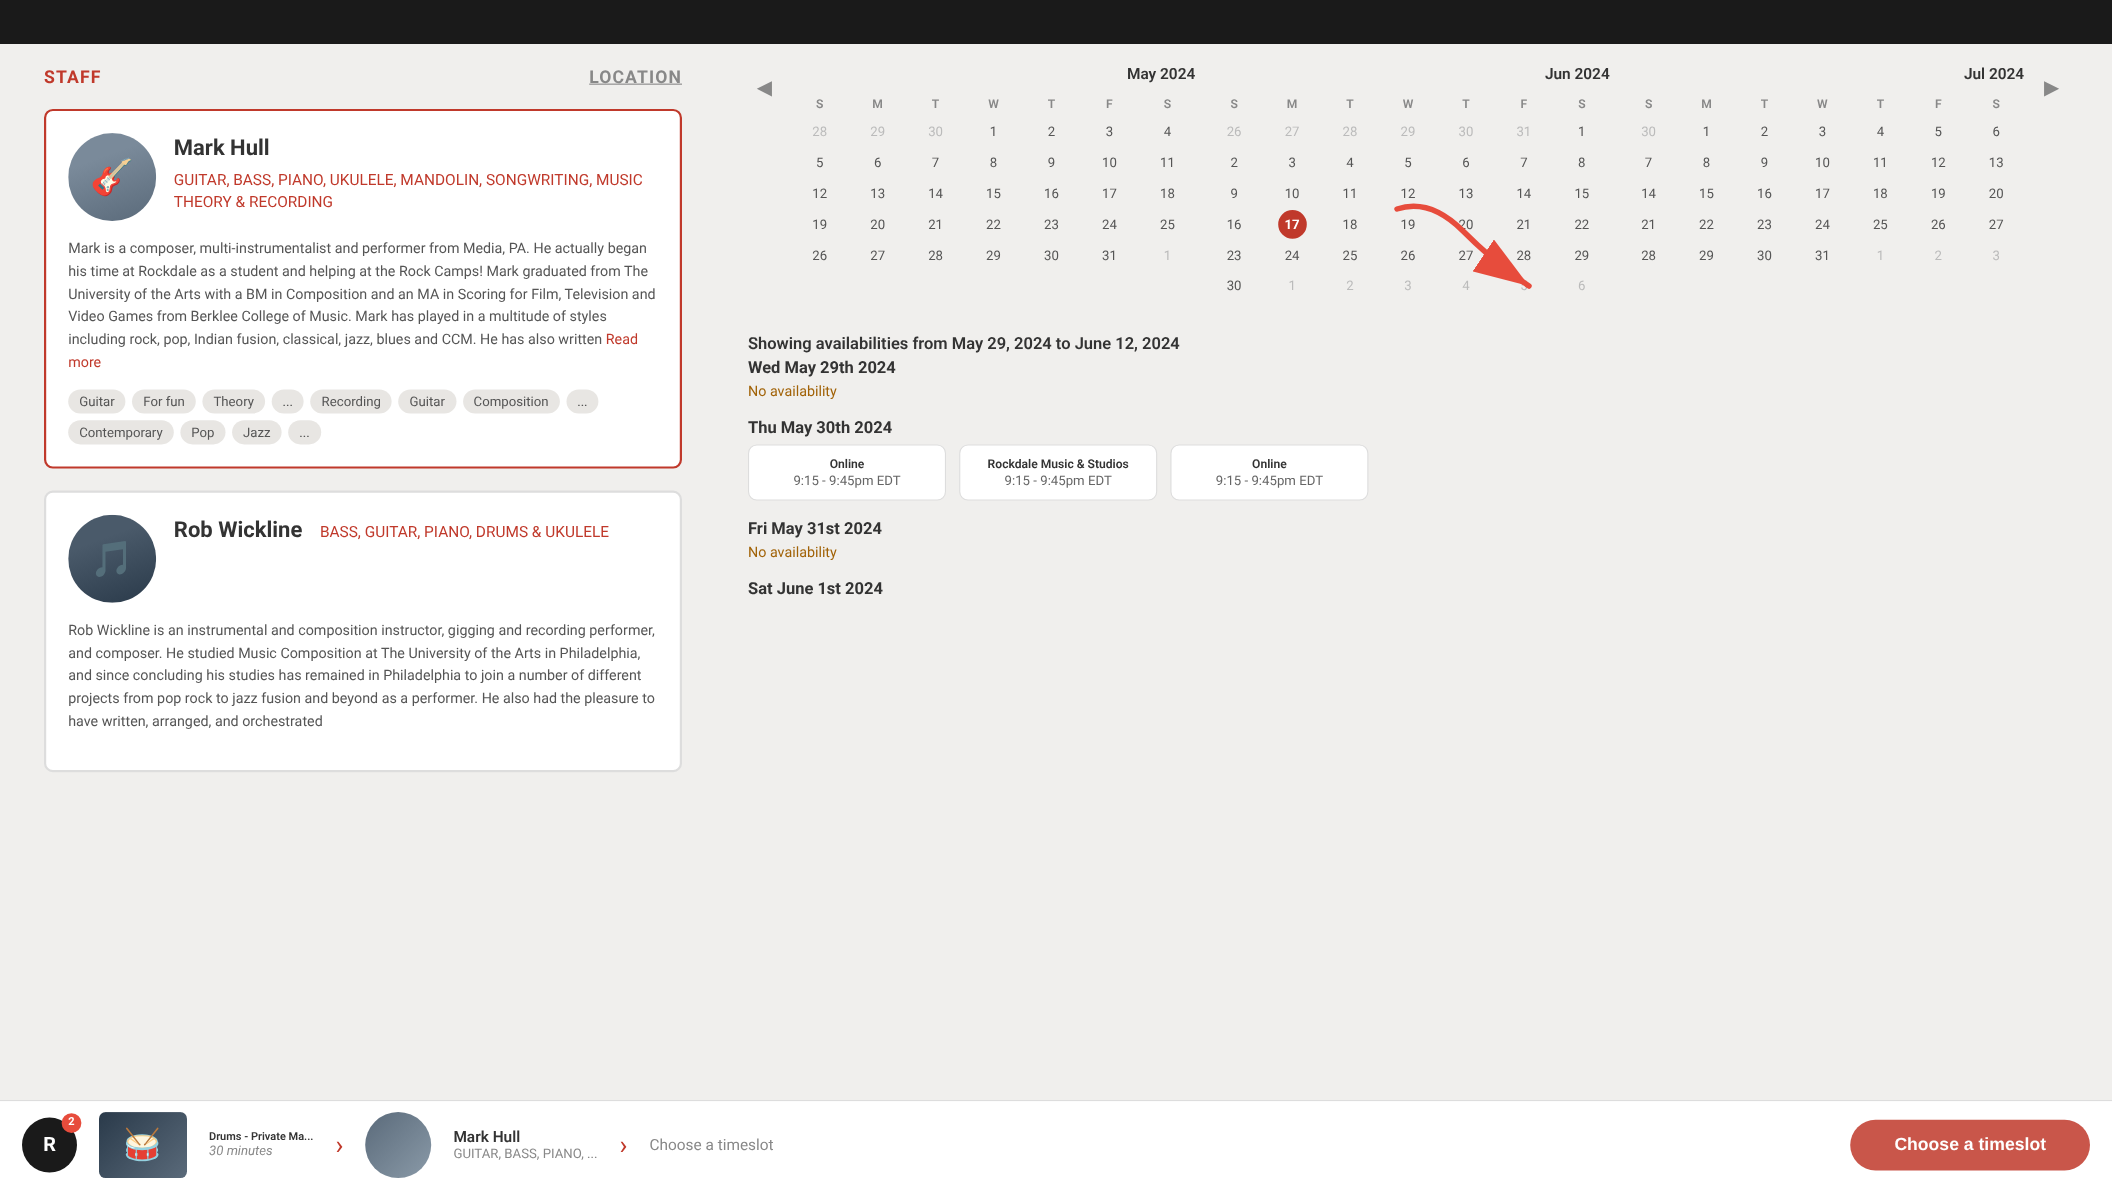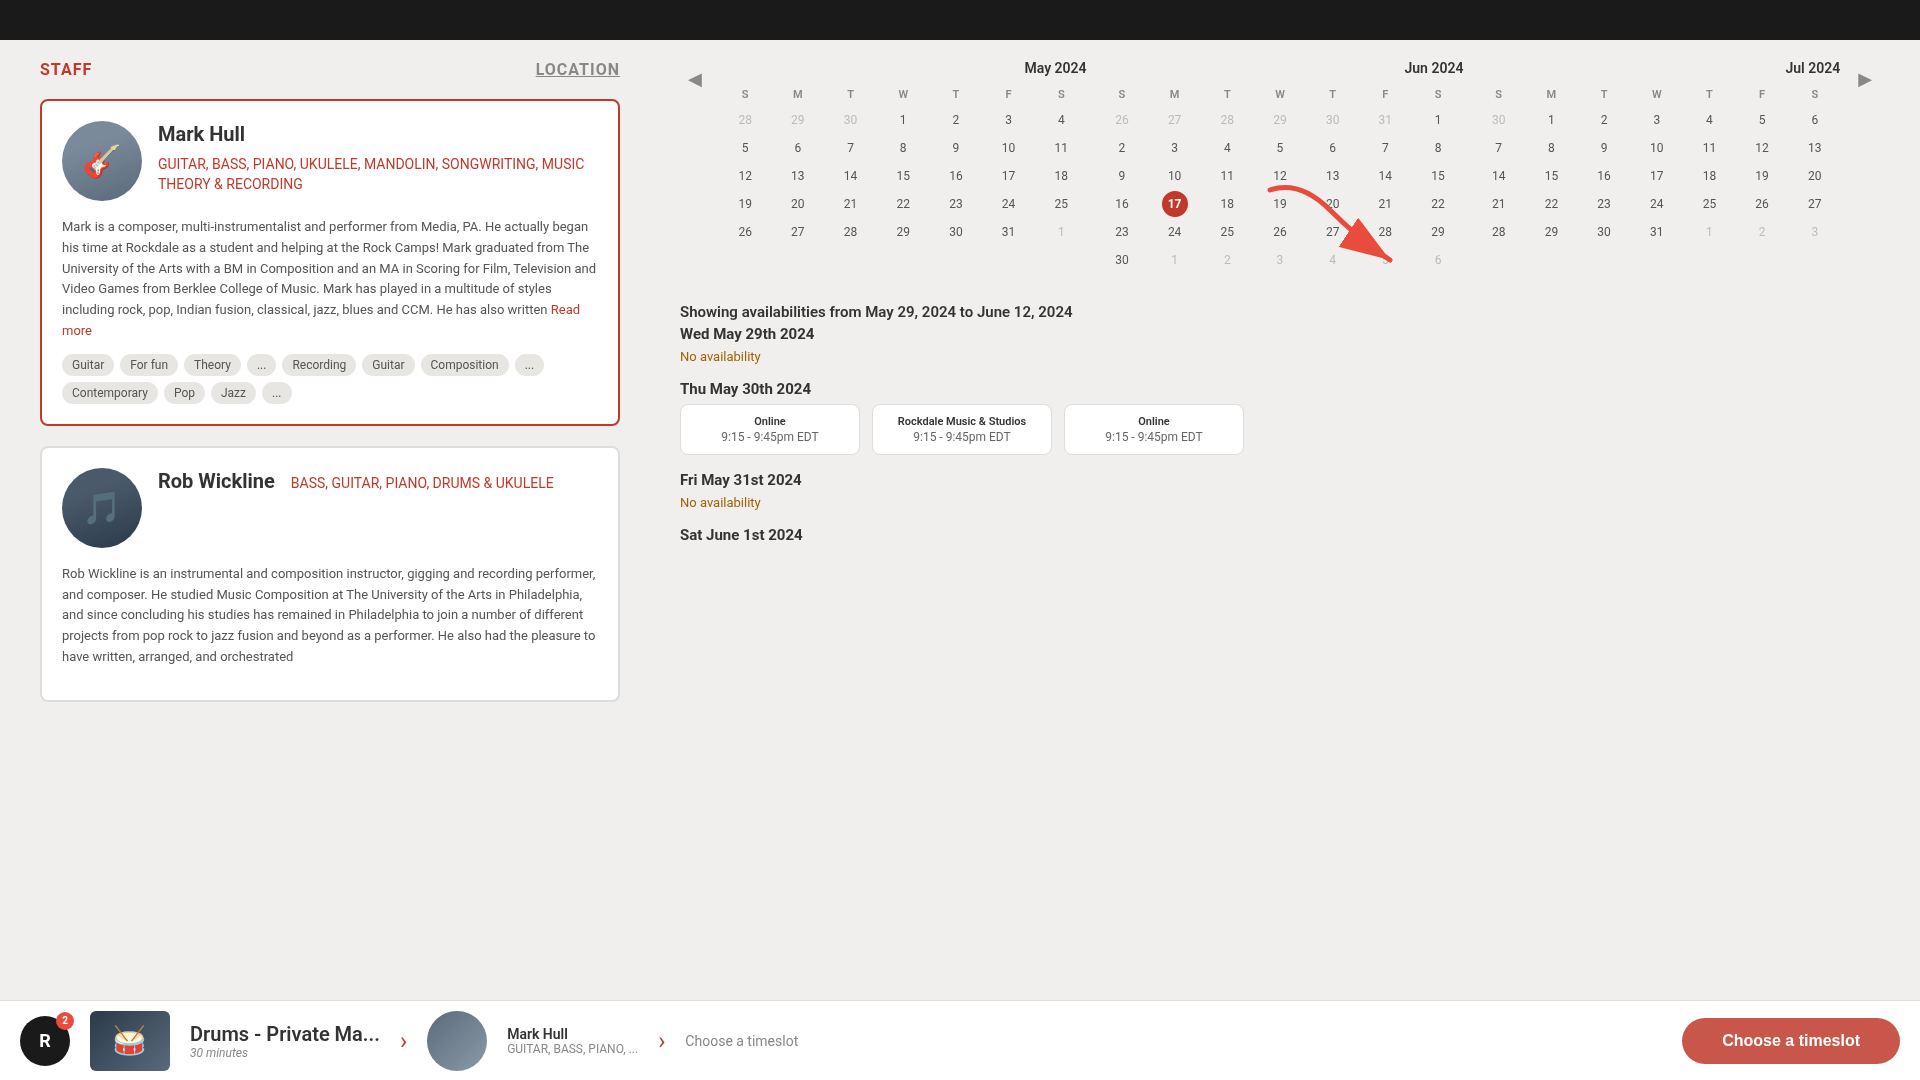--- a/index.html
+++ b/index.html
@@ -297,21 +297,21 @@
       height: 60px;
       background: linear-gradient(135deg, #3a4a5a, #6a7a8a);
       border-radius: 6px;
       flex-shrink: 0;
       overflow: hidden;
     }
     .bottom-service-info {
       flex: 0 0 auto;
     }
     .bottom-service-name {
-      font-size: 20px;
+      font-size: 10px;
       font-weight: 600;
       color: #333;
     }
     .bottom-service-duration {
       font-size: 12px;
       color: #888;
       font-style: italic;
     }
     .bottom-arrow {
       color: #c0392b;

